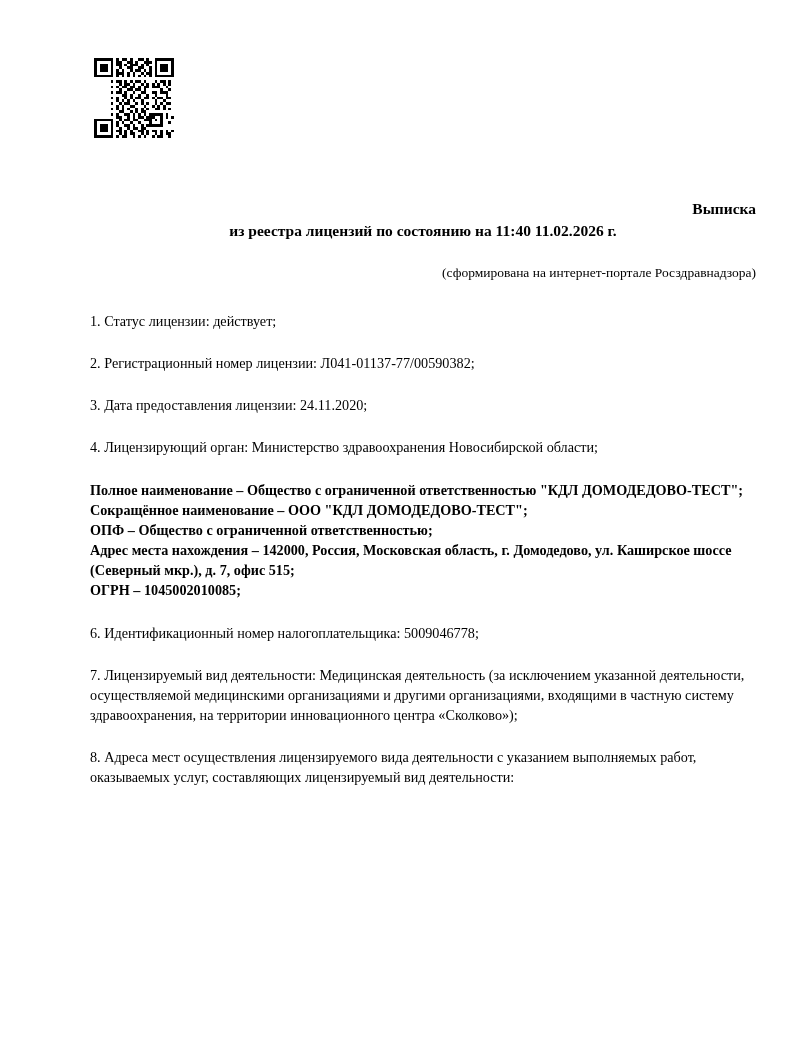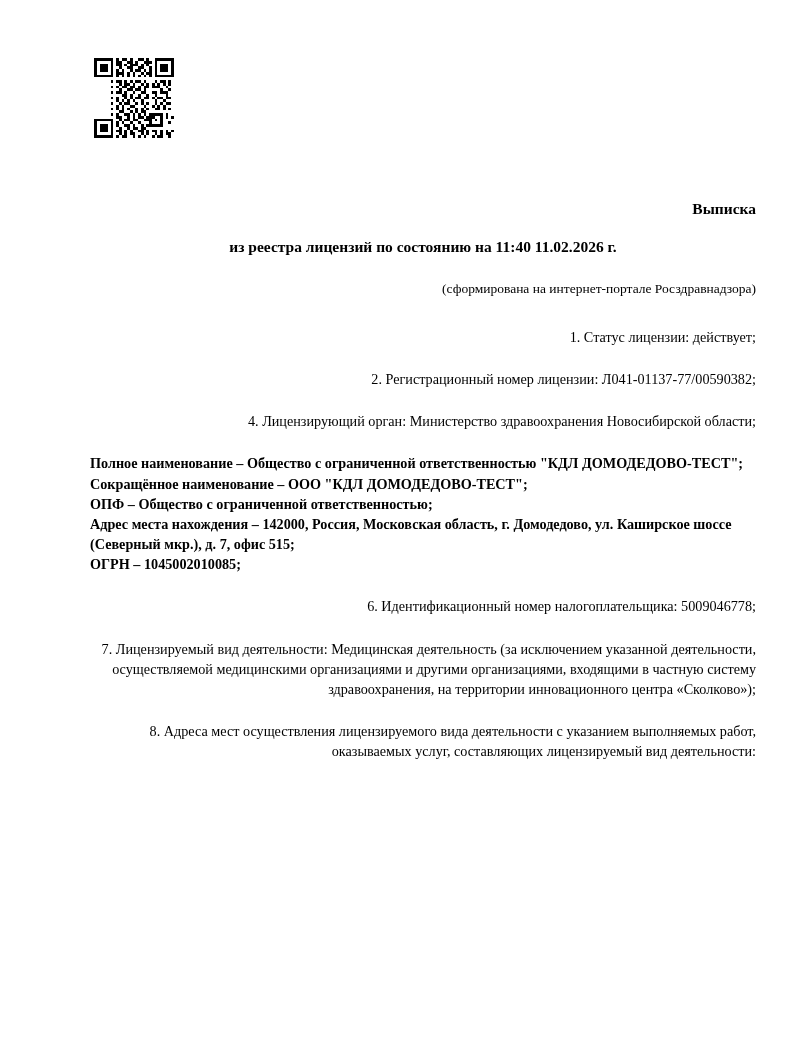--- a/index.html
+++ b/index.html
@@ -41,34 +41,34 @@
     top: 198px;
     width: 666px;
   }
   .doc-title {
     text-align: center;
     font-weight: bold;
     font-size: 15.5px;
     line-height: 1.45;
   }
   .doc-title .line1 { display: block; text-align: right; }
-  .doc-title .line2 { display: block; margin-top: 16px; }
+  .doc-title .line2 { display: block; }
   .subtitle {
     margin-top: 22px;
     text-align: right;
     font-size: 13.5px;
   }
   .body-block {
     margin-top: 30px;
     font-size: 14.2px;
     line-height: 1.42;
   }
   .para {
     margin: 0 0 22px 0;
-    text-align: right;
+    text-align: left;
   }
   .para:last-child { margin-bottom: 0; }
   .detail-block {
     margin: 0 0 22px 0;
     font-size: 14.2px;
     line-height: 1.42;
   }
   .detail-line { display: block; font-weight: bold; }
 </style>
 </head>
@@ -286,20 +286,21 @@
     <div class="doc-title">
       <span class="line1">Выписка</span>
       <span class="line2">из реестра лицензий по состоянию на 11:40 11.02.2026 г.</span>
     </div>
 
     <div class="subtitle">(сформирована на интернет-портале Росздравнадзора)</div>
 
     <div class="body-block">
       <p class="para">1. Статус лицензии: действует;</p>
       <p class="para">2. Регистрационный номер лицензии: Л041-01137-77/00590382;</p>
+      <p class="para">3. Дата предоставления лицензии: 24.11.2020;</p>
       <p class="para">4. Лицензирующий орган: Министерство здравоохранения Новосибирской области;</p>
 
       <div class="detail-block">
         <span class="detail-line">Полное наименование – Общество с ограниченной ответственностью "КДЛ ДОМОДЕДОВО-ТЕСТ";</span>
         <span class="detail-line">Сокращённое наименование – ООО "КДЛ ДОМОДЕДОВО-ТЕСТ";</span>
         <span class="detail-line">ОПФ – Общество с ограниченной ответственностью;</span>
         <span class="detail-line">Адрес места нахождения – 142000, Россия, Московская область, г. Домодедово, ул. Каширское шоссе (Северный мкр.), д. 7, офис 515;</span>
         <span class="detail-line">ОГРН – 1045002010085;</span>
       </div>
 

